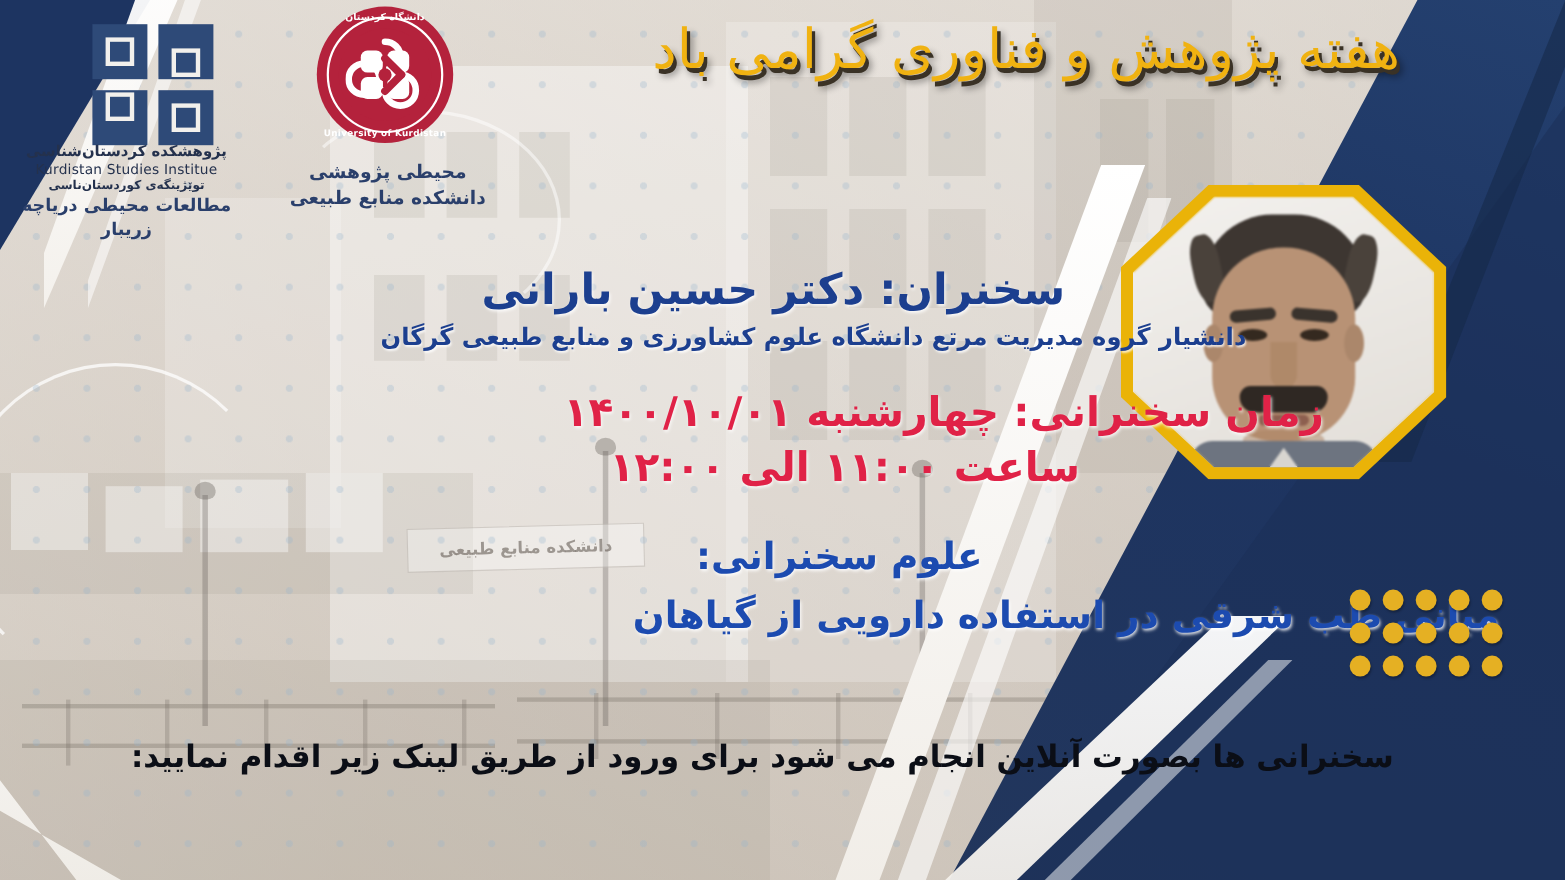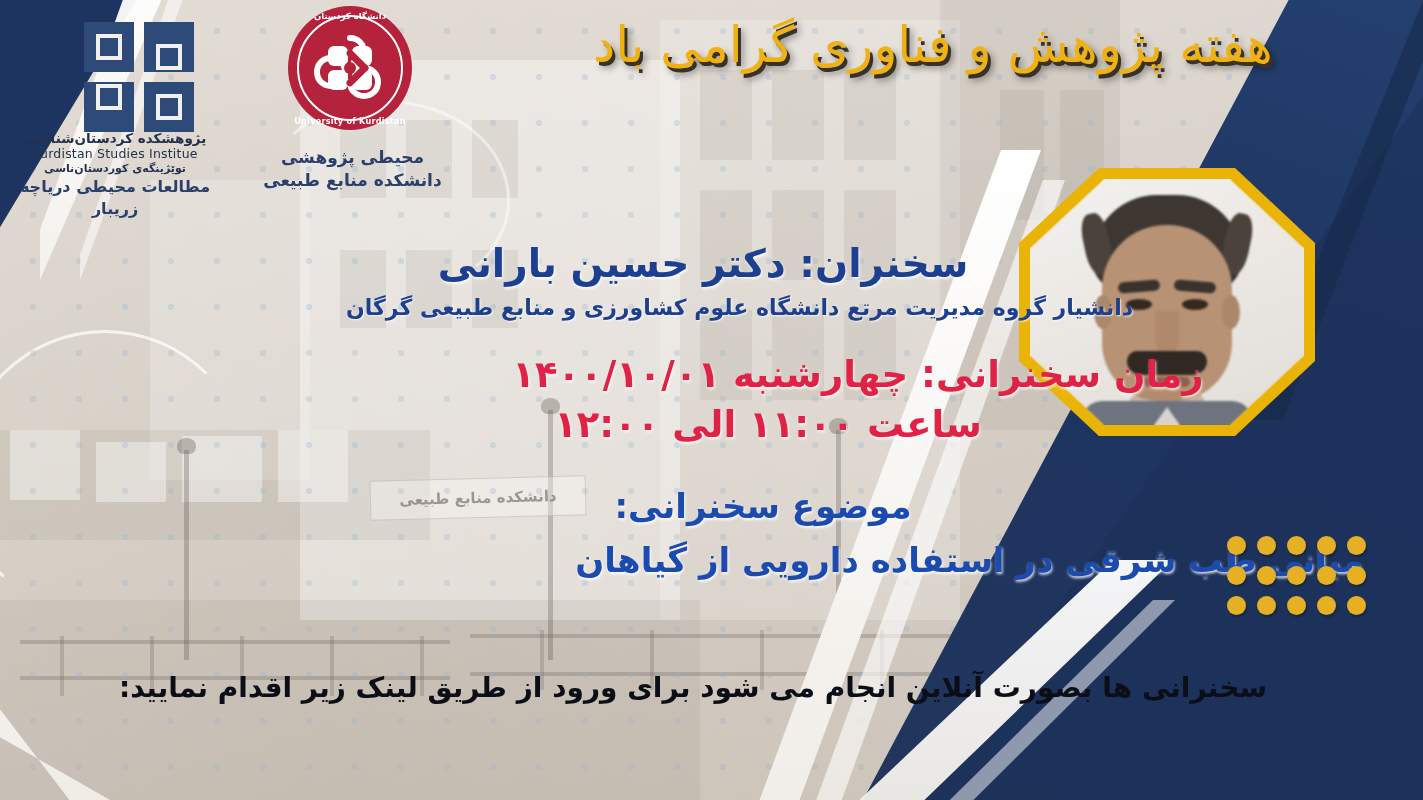--- a/index.html
+++ b/index.html
@@ -405,21 +405,21 @@
       <div class="blur"></div>
     </div>
   </div>
 
   <div class="speaker">سخنران: دکتر حسین بارانی</div>
   <div class="affil">دانشیار گروه  مدیریت مرتع دانشگاه علوم کشاورزی و منابع طبیعی گرگان</div>
 
   <div class="when-1">زمان سخنرانی: چهارشنبه ۱۴۰۰/۱۰/۰۱</div>
   <div class="when-2">ساعت ۱۱:۰۰ الی ۱۲:۰۰</div>
 
-  <div class="topic-1">موضوع سخنرانی:</div>
+  <div class="topic-1">علوم سخنرانی:</div>
   <div class="topic-2">مبانی طب شرقی در استفاده دارویی از گیاهان</div>
 
   <div class="dotgrid">
     <i></i>
       <i></i>
     <i></i>
       <i></i>
     <i></i>
       <i></i>
     <i></i>

